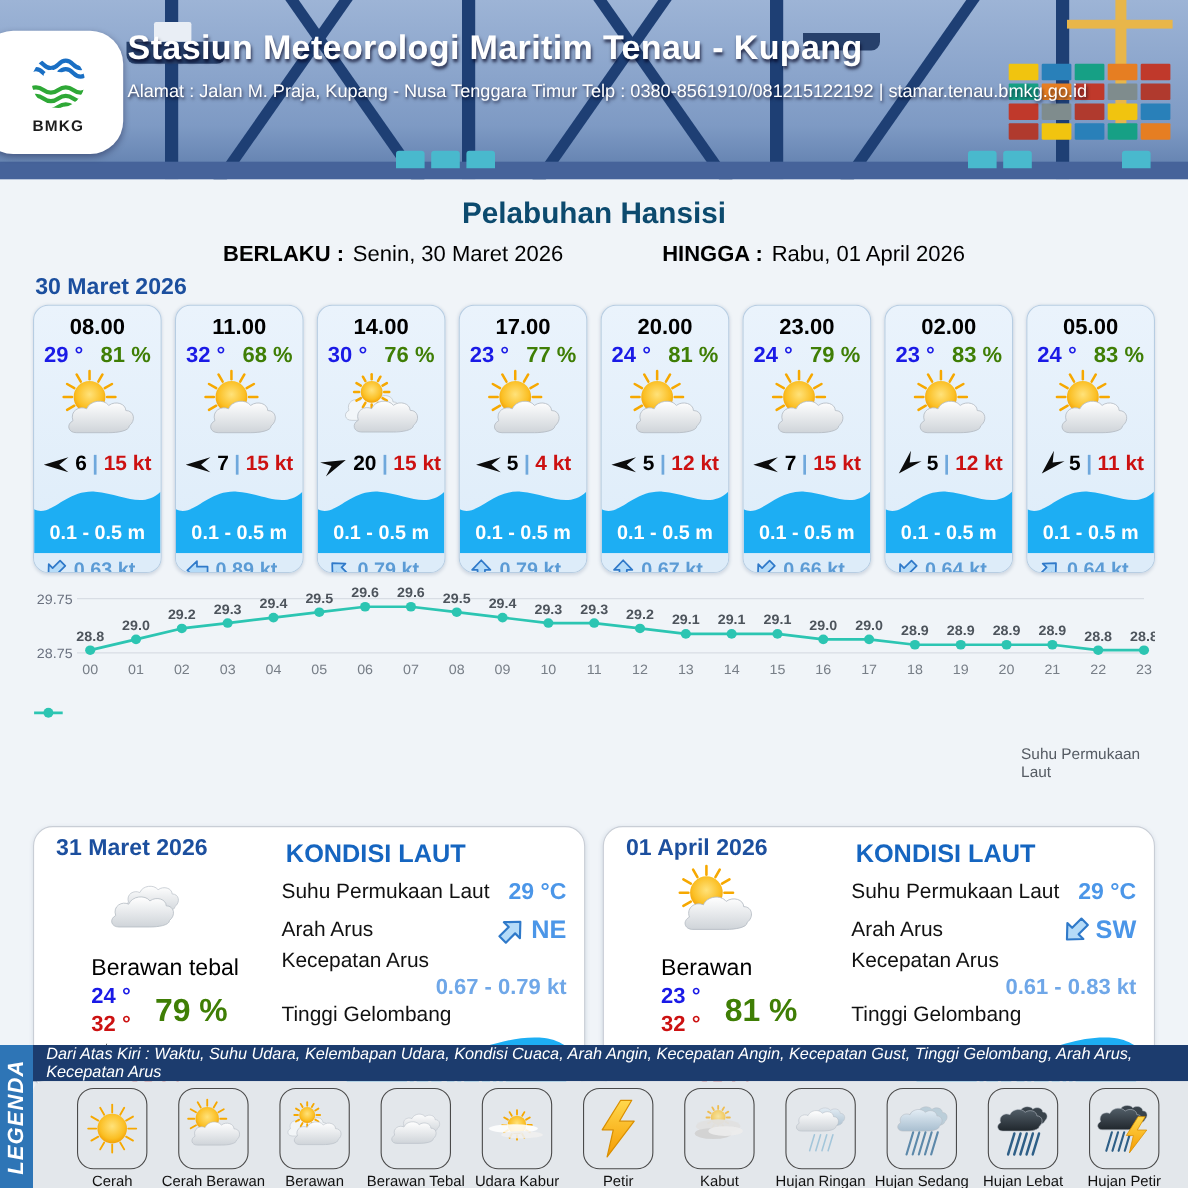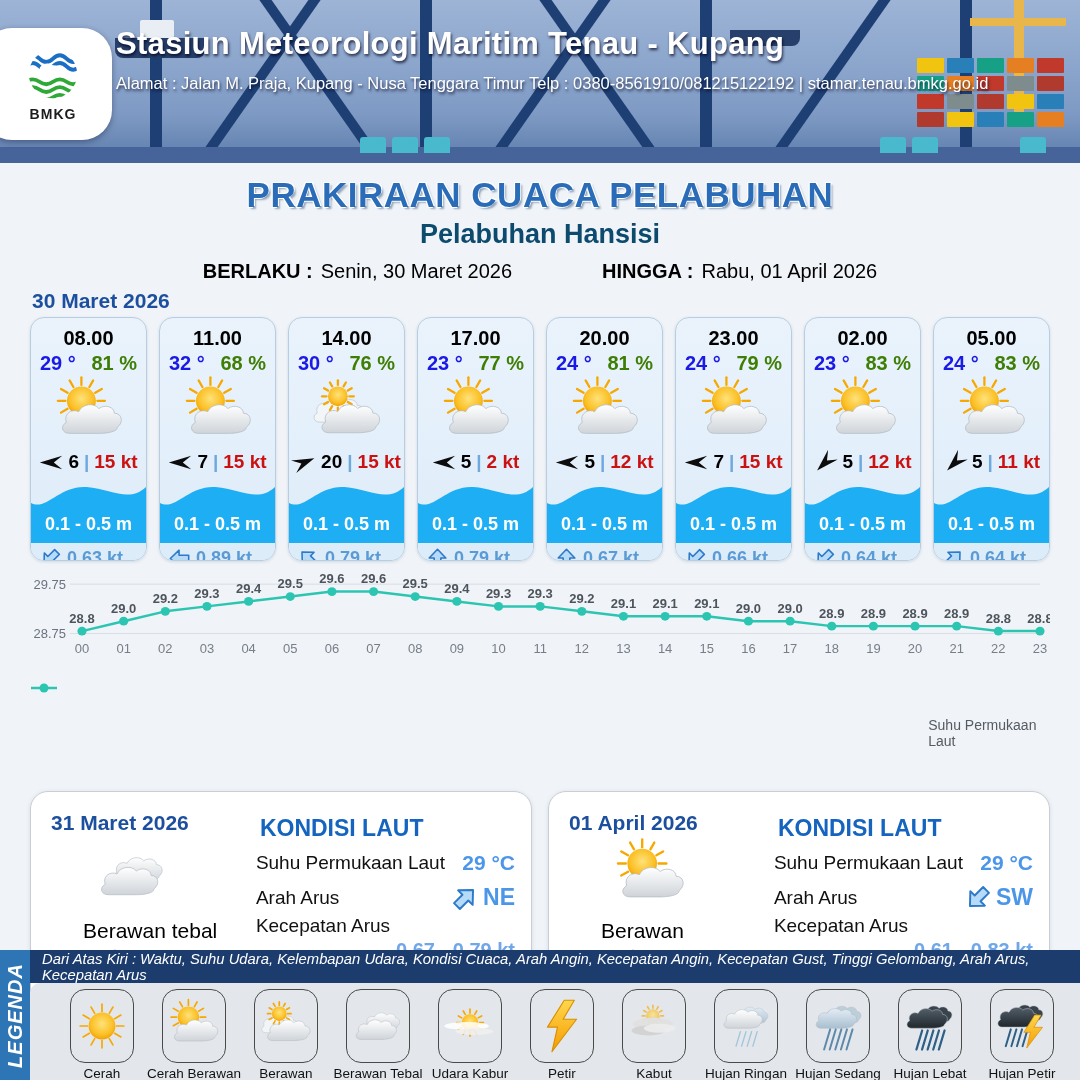--- a/index.html
+++ b/index.html
@@ -54,21 +54,21 @@
   .warrow,.carrow{display:inline-flex;align-items:center;justify-content:center;}
   .warrow svg,.carrow svg{width:100%;height:100%;overflow:visible;}
 
   
   .chart-block{margin:8px 30px 0 30px;}
   .chart-block svg{display:block;width:1020px;height:100px;}
   .chart-legend{display:flex;align-items:center;justify-content:center;gap:7px;font-size:14px;color:#555b63;margin-top:2px;}
 
   
   .summary-row{display:flex;gap:16px;margin:8px 30px 0 30px;}
-  .scard{flex:1;background:#fff;border:1px solid #c9ced6;border-radius:18px;padding:19px 16px 10px 20px;display:flex;gap:10px;height:222px;box-shadow:0 1px 4px rgba(60,90,130,.15);}
+  .scard{flex:1;background:#fff;border:1px solid #c9ced6;border-radius:18px;padding:7px 16px 10px 20px;display:flex;gap:10px;height:222px;box-shadow:0 1px 4px rgba(60,90,130,.15);}
   .sc-left{width:42%;position:relative;}
   .sc-date{font-size:21px;font-weight:bold;color:#1c4f9e;}
   .sc-icon{margin:2px 0 0 38px;}
   .sc-icon svg{width:86px;height:78px;}
   .sc-cond{font-size:21px;color:#000;margin-left:32px;}
   .sc-temps{display:flex;align-items:center;gap:22px;margin:2px 0 0 32px;}
   .sc-tcol{display:flex;flex-direction:column;font-size:20px;font-weight:bold;line-height:1.25;}
   .sc-tmin{color:#1a1ae6;}
   .sc-tmax{color:#cc1111;}
   .sc-hum{font-size:29px;font-weight:bold;color:#3f7e05;}
@@ -190,21 +190,20 @@
       </svg>
       <div class="logo-text">BMKG</div>
     </div>
     <div class="banner-text">
       <div class="bt2">Stasiun Meteorologi Maritim Tenau - Kupang</div>
       <div class="bt3">Alamat : Jalan M. Praja, Kupang - Nusa Tenggara Timur Telp : 0380-8561910/081215122192  | stamar.tenau.bmkg.go.id</div>
     </div>
   </header>
 
   <section class="title-block">
-    <h1 class="main-title">PRAKIRAAN CUACA PELABUHAN</h1>
     <h2 class="sub-title">Pelabuhan Hansisi</h2>
     <div class="validity">
       <div><b>BERLAKU :</b><span class="val">Senin, 30 Maret 2026</span></div>
       <div><b>HINGGA :</b><span class="val">Rabu, 01 April 2026</span></div>
     </div>
   </section>
 
   <div class="date-label">30 Maret 2026</div>
   <div class="cards-row" id="cards-row">
   <div class="fcard">
@@ -380,21 +379,21 @@
           </svg>
         </div>
     <div class="fc-wind">
       <span class="warrow" style="width:24px;height:17px">
             <svg viewBox="0 0 30 20" style="transform:rotate(0deg)">
               <path d="M1,10 L29,1.5 L18.5,10 L29,18.5 Z" fill="#0c0c0c"></path>
             </svg>
           </span>
       <span>5</span>
       <span class="sep">|</span>
-      <span class="fc-gust">2 kt</span>
+      <span class="fc-gust">4 kt</span>
     </div>
     <div class="fc-wave">
       <svg viewBox="0 0 120 66" preserveAspectRatio="none">
         <path d="M0,26 C16,34 30,8 58,10 C84,12 102,26 120,10 L120,66 L0,66 Z" fill="#1daef3"></path>
       </svg>
       <div class="wtxt">0.1 - 0.5 m</div>
     </div>
     <div class="fc-cur">
       <span class="carrow" style="width:21px;height:21px">
             <svg viewBox="0 0 24 24" style="transform:rotate(0deg)">

